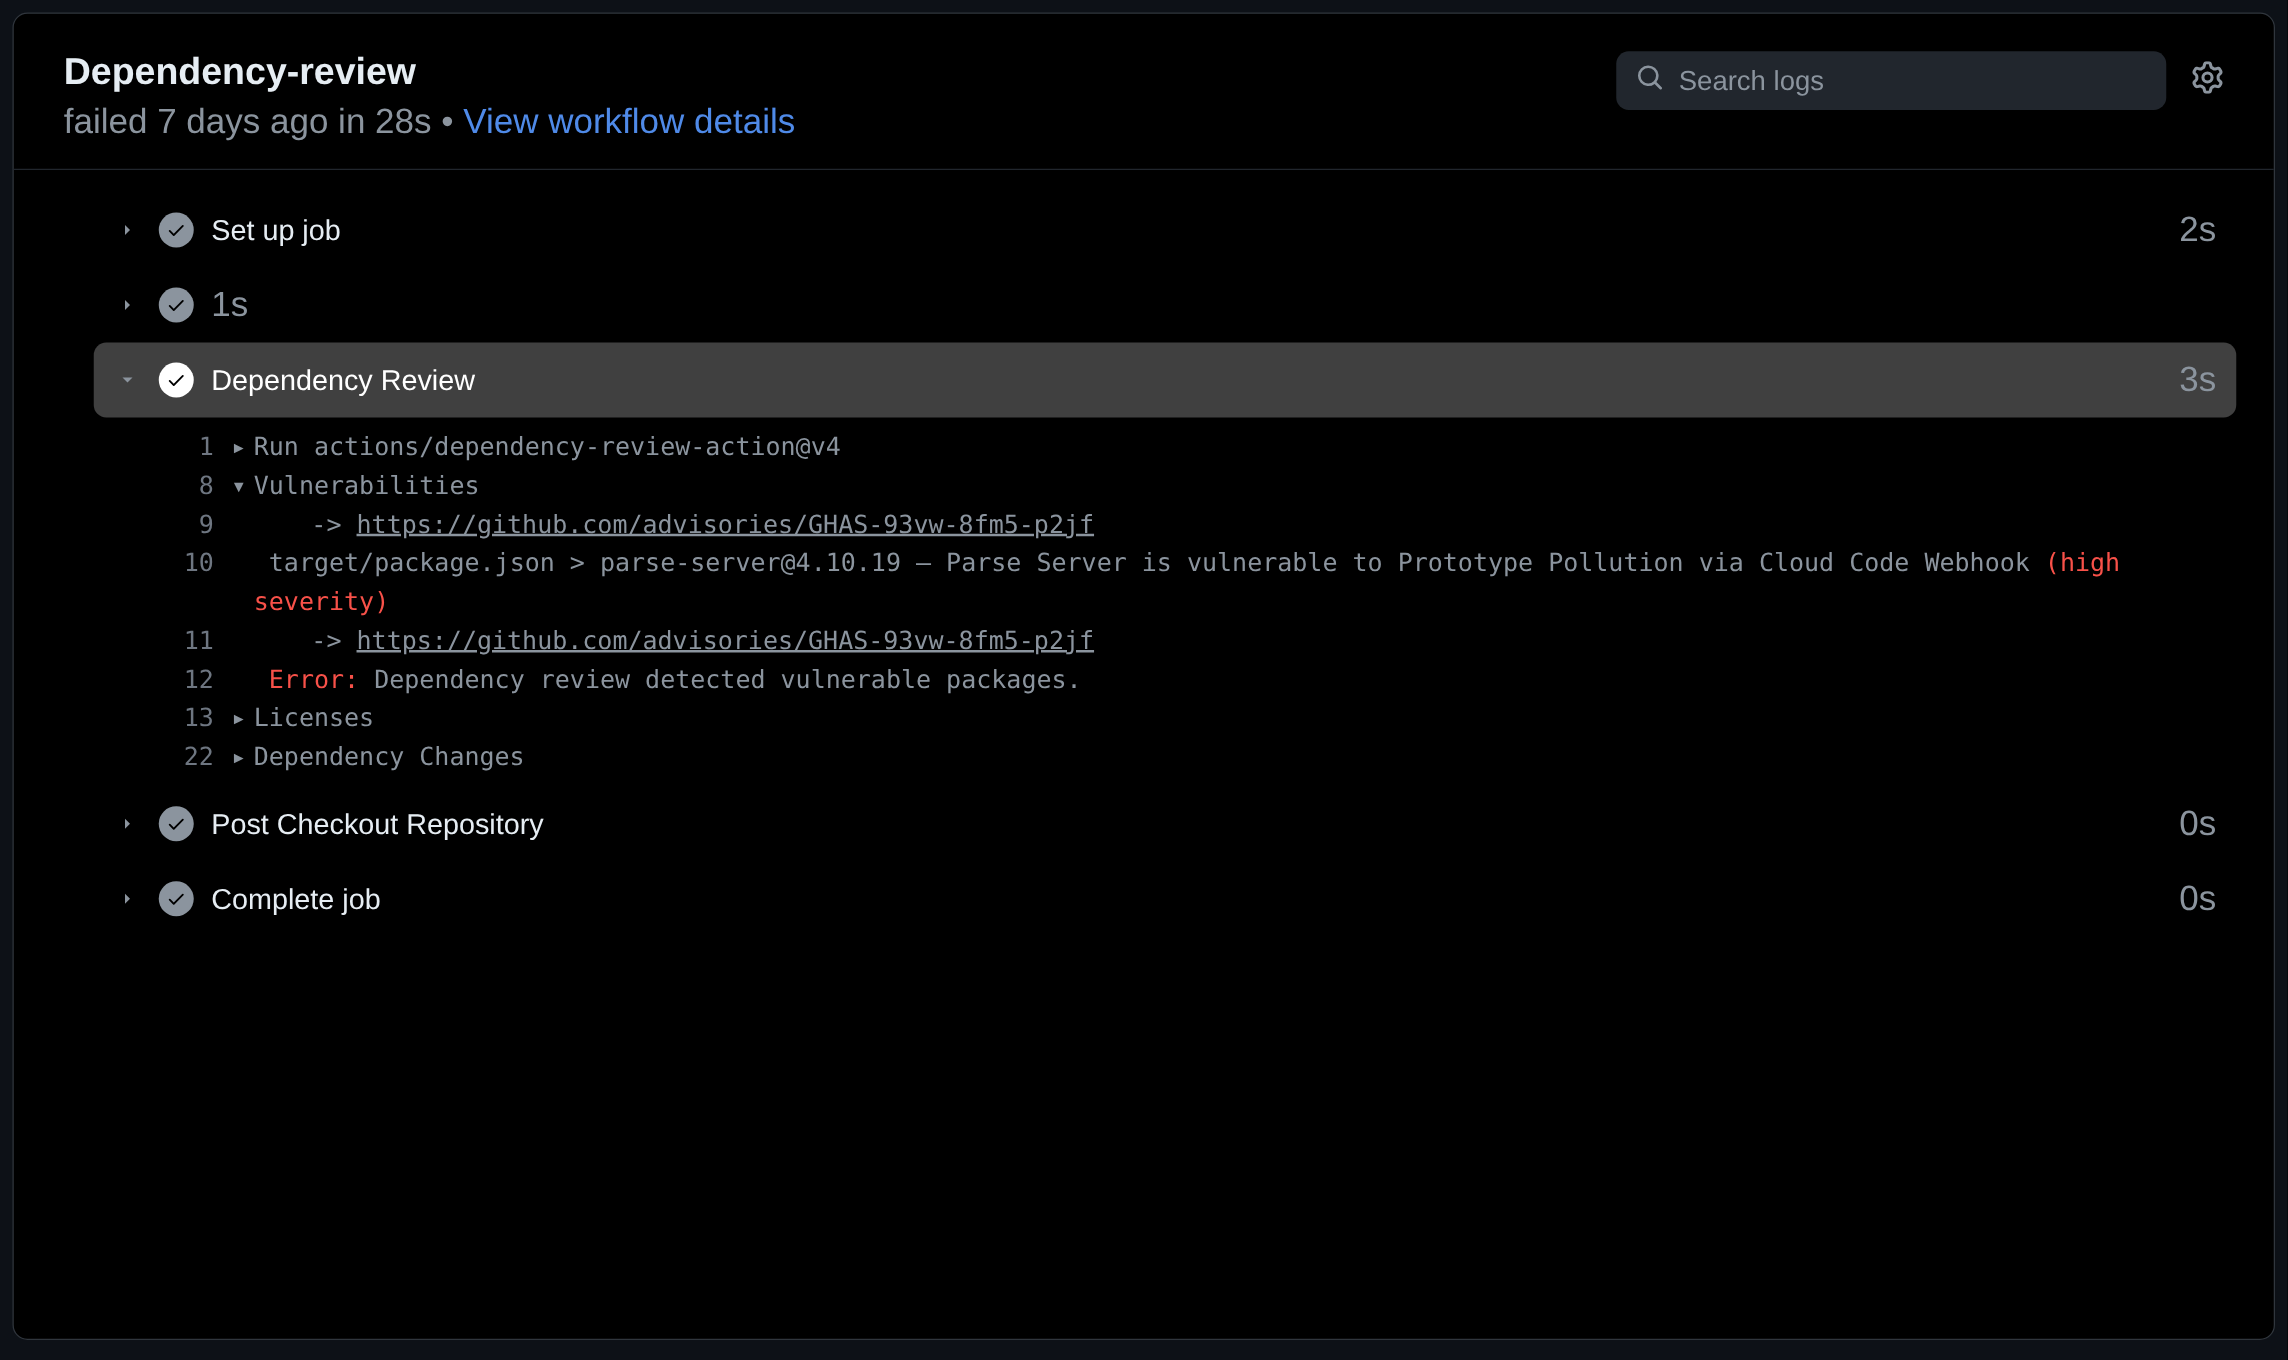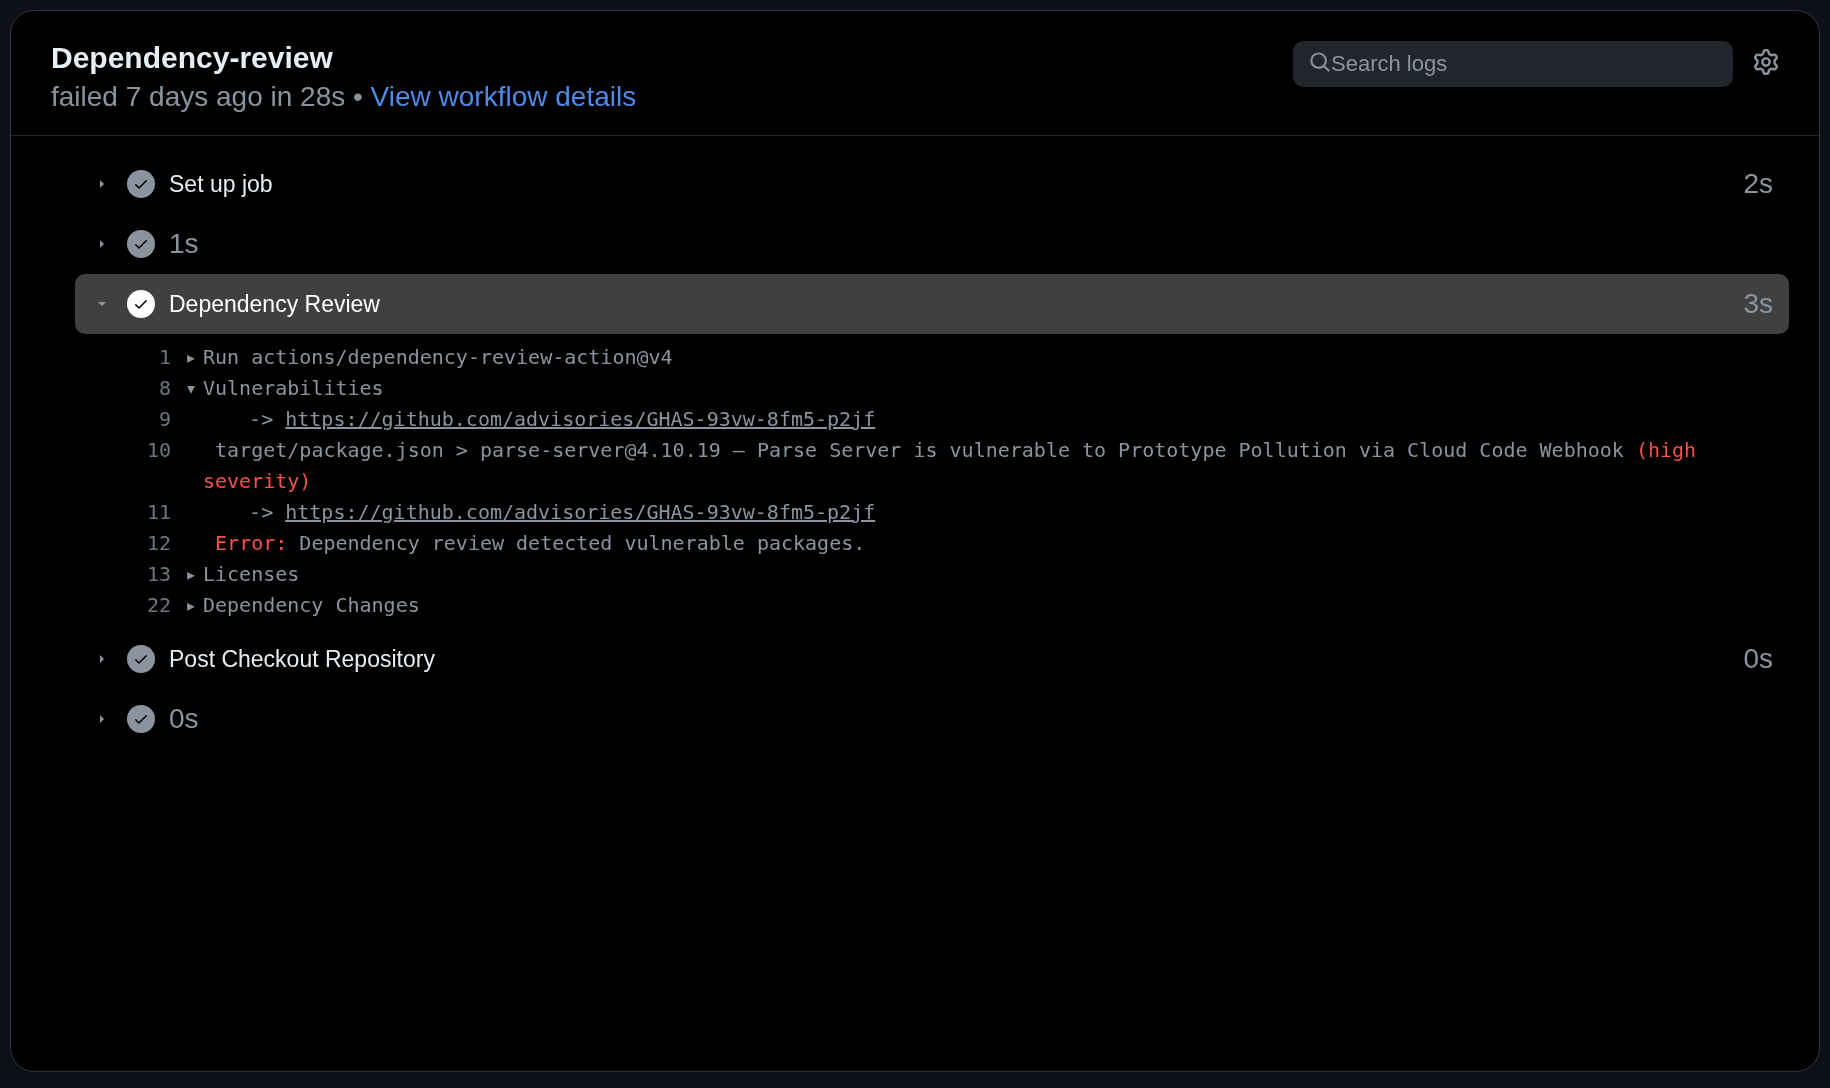--- a/index.html
+++ b/index.html
@@ -8,21 +8,21 @@
     color: #e6edf3;
     font-family: -apple-system, BlinkMacSystemFont, "Segoe UI", Helvetica, Arial, sans-serif;
     width: 1830px;
     height: 1088px;
     overflow: hidden;
     padding: 10px;
   }
   .panel {
     background: #000;
     border: 1px solid #30363d;
-    border-radius: 24px;
+    border-radius: 12px;
     width: 100%;
     height: 1062px;
     display: flex;
     flex-direction: column;
   }
   .header {
     display: flex;
     align-items: flex-start;
     justify-content: space-between;
     padding: 30px 40px 22px 40px;
@@ -52,20 +52,21 @@
     border-radius: 10px;
     padding: 10px 16px;
     width: 440px;
   }
   .search-box input {
     background: transparent;
     border: none;
     outline: none;
     color: #8b949e;
     font-size: 22px;
+    margin-left: 12px;
     width: 100%;
   }
   .search-box input::placeholder { color: #8b949e; }
   .gear-icon { cursor: pointer; color: #8b949e; }
   .steps {
     padding: 18px 30px;
     overflow-y: auto;
     margin-left: 34px;
   }
   .step-row {
@@ -280,17 +281,18 @@
       <span class="chev">
         <svg width="16" height="16" viewBox="0 0 16 16" fill="currentColor">
             <path d="M6 4l4 4-4 4V4z"></path>
           </svg>
       </span>
       <span class="status-badge">
         <svg viewBox="0 0 16 16" fill="#000">
             <path d="M13.78 4.22a.75.75 0 0 1 0 1.06l-7.25 7.25a.75.75 0 0 1-1.06 0L2.22 9.28a.75.75 0 0 1 1.06-1.06L6 10.94l6.72-6.72a.75.75 0 0 1 1.06 0Z"></path>
           </svg>
       </span>
+      <span class="step-name">Complete job</span>
       <span class="step-time">0s</span>
     </div>
 
   </div>
 </div>
 
 </body></html>

